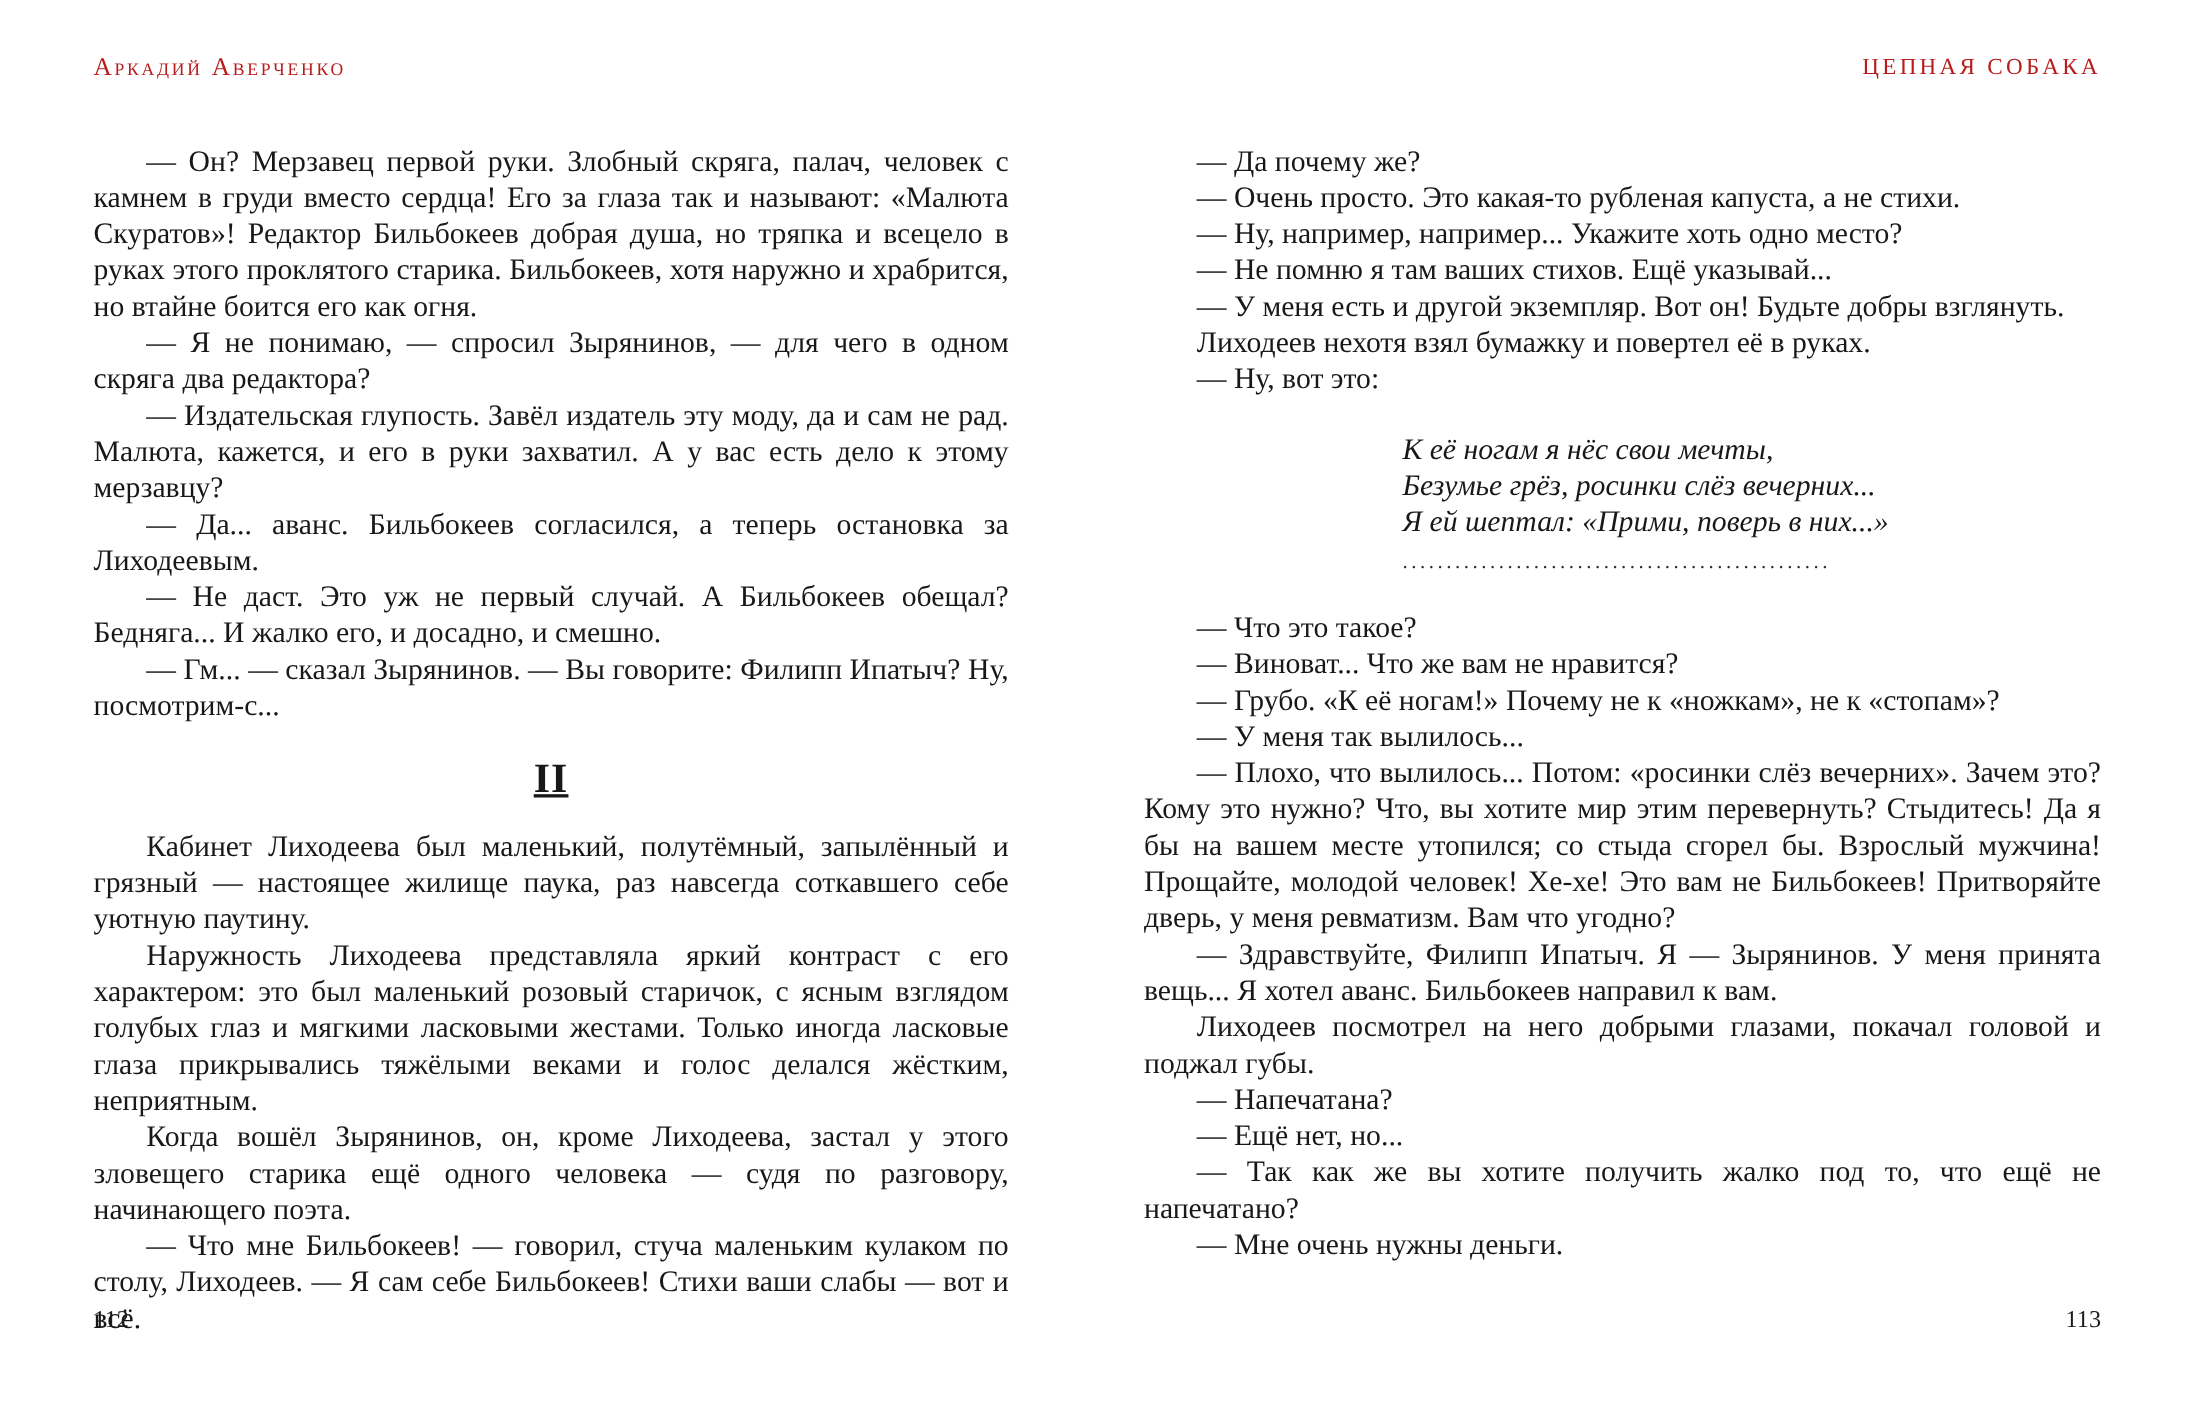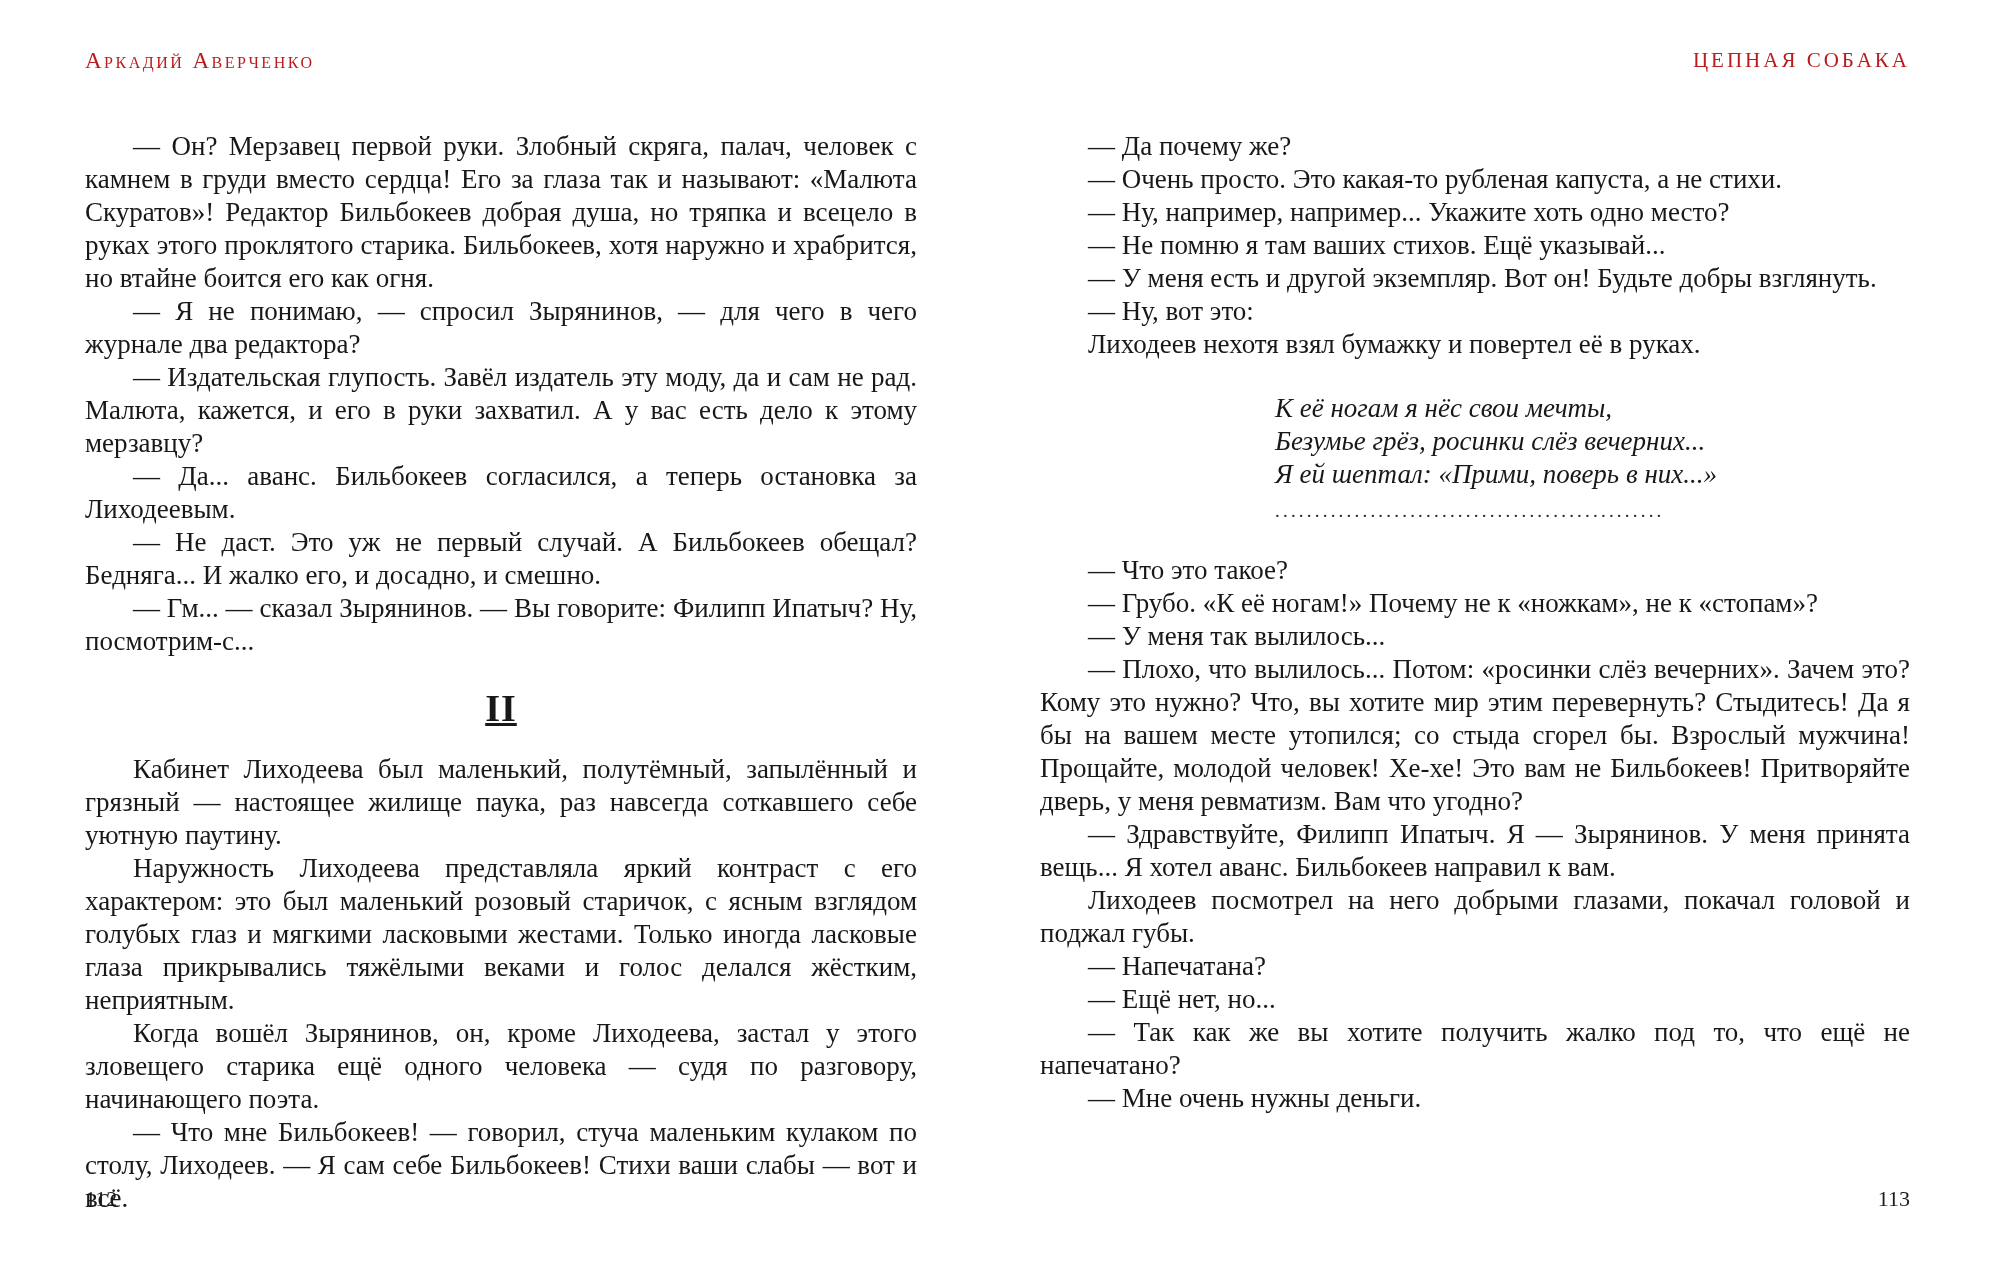--- a/index.html
+++ b/index.html
@@ -95,21 +95,21 @@
 </head>
 <body>
 
 <div>
 
   <section class="page">
     <div class="running-header author">Аркадий Аверченко</div>
 
     <div class="text-column column-left">
         <p class="para">— Он? Мерзавец первой руки. Злобный скряга, палач, человек с камнем в груди вместо сердца! Его за глаза так и называют: «Малюта Скуратов»! Редактор Бильбокеев добрая душа, но тряпка и всецело в руках этого проклятого старика. Бильбокеев, хотя наружно и храбрится, но втайне боится его как огня.</p>
-        <p class="para">— Я не понимаю, — спросил Зырянинов, — для чего в чего журнале два редактора?</p>
+        <p class="para">— Я не понимаю, — спросил Зырянинов, — для чего в одном скряга два редактора?</p>
         <p class="para">— Издательская глупость. Завёл издатель эту моду, да и сам не рад. Малюта, кажется, и его в руки захватил. А у вас есть дело к этому мерзавцу?</p>
         <p class="para">— Да... аванс. Бильбокеев согласился, а теперь остановка за Лиходеевым.</p>
         <p class="para">— Не даст. Это уж не первый случай. А Бильбокеев обещал? Бедняга... И жалко его, и досадно, и смешно.</p>
         <p class="para">— Гм... — сказал Зырянинов. — Вы говорите: Филипп Ипатыч? Ну, посмотрим-с...</p>
         <div class="section-heading">II</div>
         <p class="para">Кабинет Лиходеева был маленький, полутёмный, запылённый и грязный — настоящее жилище паука, раз навсегда соткавшего себе уютную паутину.</p>
         <p class="para">Наружность Лиходеева представляла яркий контраст с его характером: это был маленький розовый старичок, с ясным взглядом голубых глаз и мягкими ласковыми жестами. Только иногда ласковые глаза прикрывались тяжёлыми веками и голос делался жёстким, неприятным.</p>
         <p class="para">Когда вошёл Зырянинов, он, кроме Лиходеева, застал у этого зловещего старика ещё одного человека — судя по разговору, начинающего поэта.</p>
         <p class="para">— Что мне Бильбокеев! — говорил, стуча маленьким кулаком по столу, Лиходеев. — Я сам себе Бильбокеев! Стихи ваши слабы — вот и всё.</p>
       </div>
@@ -119,29 +119,30 @@
 
   <section class="page">
     <div class="running-header title">ЦЕПНАЯ СОБАКА</div>
 
     <div class="text-column column-right">
         <p class="para">— Да почему же?</p>
         <p class="para">— Очень просто. Это какая-то рубленая капуста, а не стихи.</p>
         <p class="para">— Ну, например, например... Укажите хоть одно место?</p>
         <p class="para">— Не помню я там ваших стихов. Ещё указывай...</p>
         <p class="para">— У меня есть и другой экземпляр. Вот он! Будьте добры взглянуть.</p>
+        <p class="para">Лиходеев нехотя взял бумажку и повертел её в руках.</p>
         <p class="para">— Ну, вот это:</p>
-        <p class="para">Лиходеев нехотя взял бумажку и повертел её в руках.</p>
         <div class="verse">
           <div class="verse-line">К её ногам я нёс свои мечты,</div>
           <div class="verse-line">Безумье грёз, росинки слёз вечерних...</div>
           <div class="verse-line">Я ей шептал: «Прими, поверь в них...»</div>
         </div>
         <div class="dots-line">.................................................</div>
         <p class="para">— Что это такое?</p>
+        <p class="para">— Виноват... Что же вам не нравится?</p>
         <p class="para">— Грубо. «К её ногам!» Почему не к «ножкам», не к «стопам»?</p>
         <p class="para">— У меня так вылилось...</p>
         <p class="para">— Плохо, что вылилось... Потом: «росинки слёз вечерних». Зачем это? Кому это нужно? Что, вы хотите мир этим перевернуть? Стыдитесь! Да я бы на вашем месте утопился; со стыда сгорел бы. Взрослый мужчина! Прощайте, молодой человек! Хе-хе! Это вам не Бильбокеев! Притворяйте дверь, у меня ревматизм. Вам что угодно?</p>
         <p class="para">— Здравствуйте, Филипп Ипатыч. Я — Зырянинов. У меня принята вещь... Я хотел аванс. Бильбокеев направил к вам.</p>
         <p class="para">Лиходеев посмотрел на него добрыми глазами, покачал головой и поджал губы.</p>
         <p class="para">— Напечатана?</p>
         <p class="para">— Ещё нет, но...</p>
         <p class="para">— Так как же вы хотите получить жалко под то, что ещё не напечатано?</p>
         <p class="para">— Мне очень нужны деньги.</p>
       </div>

